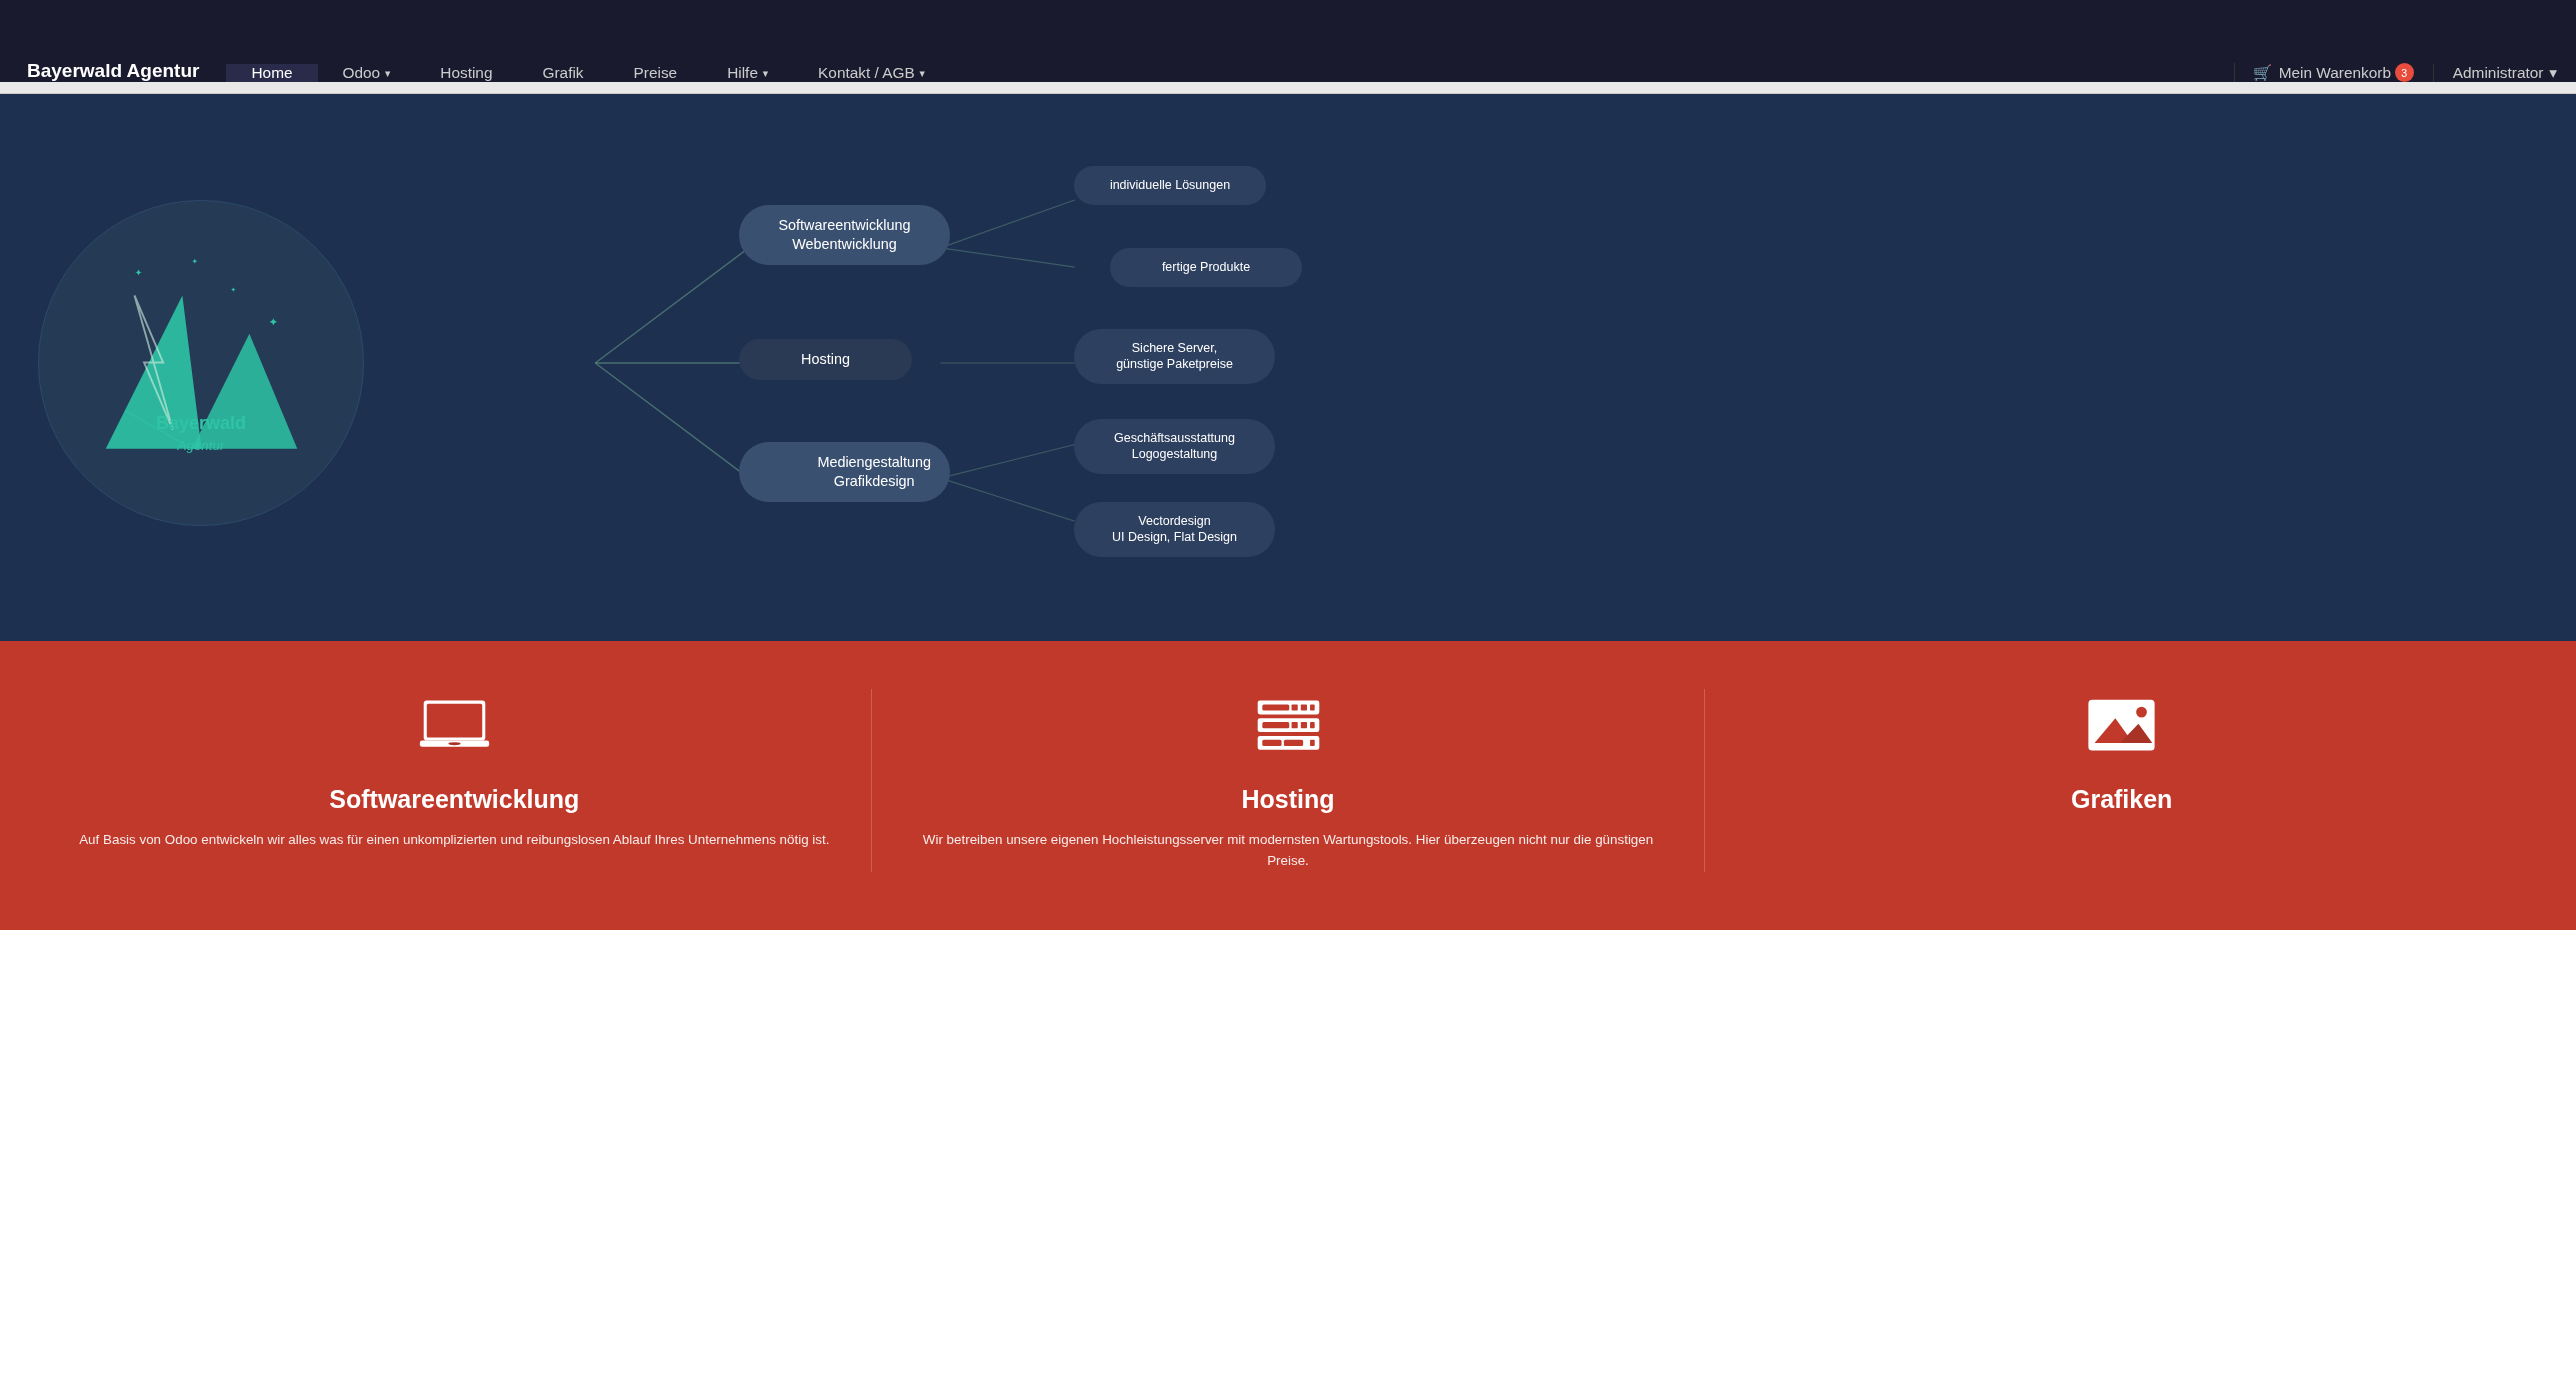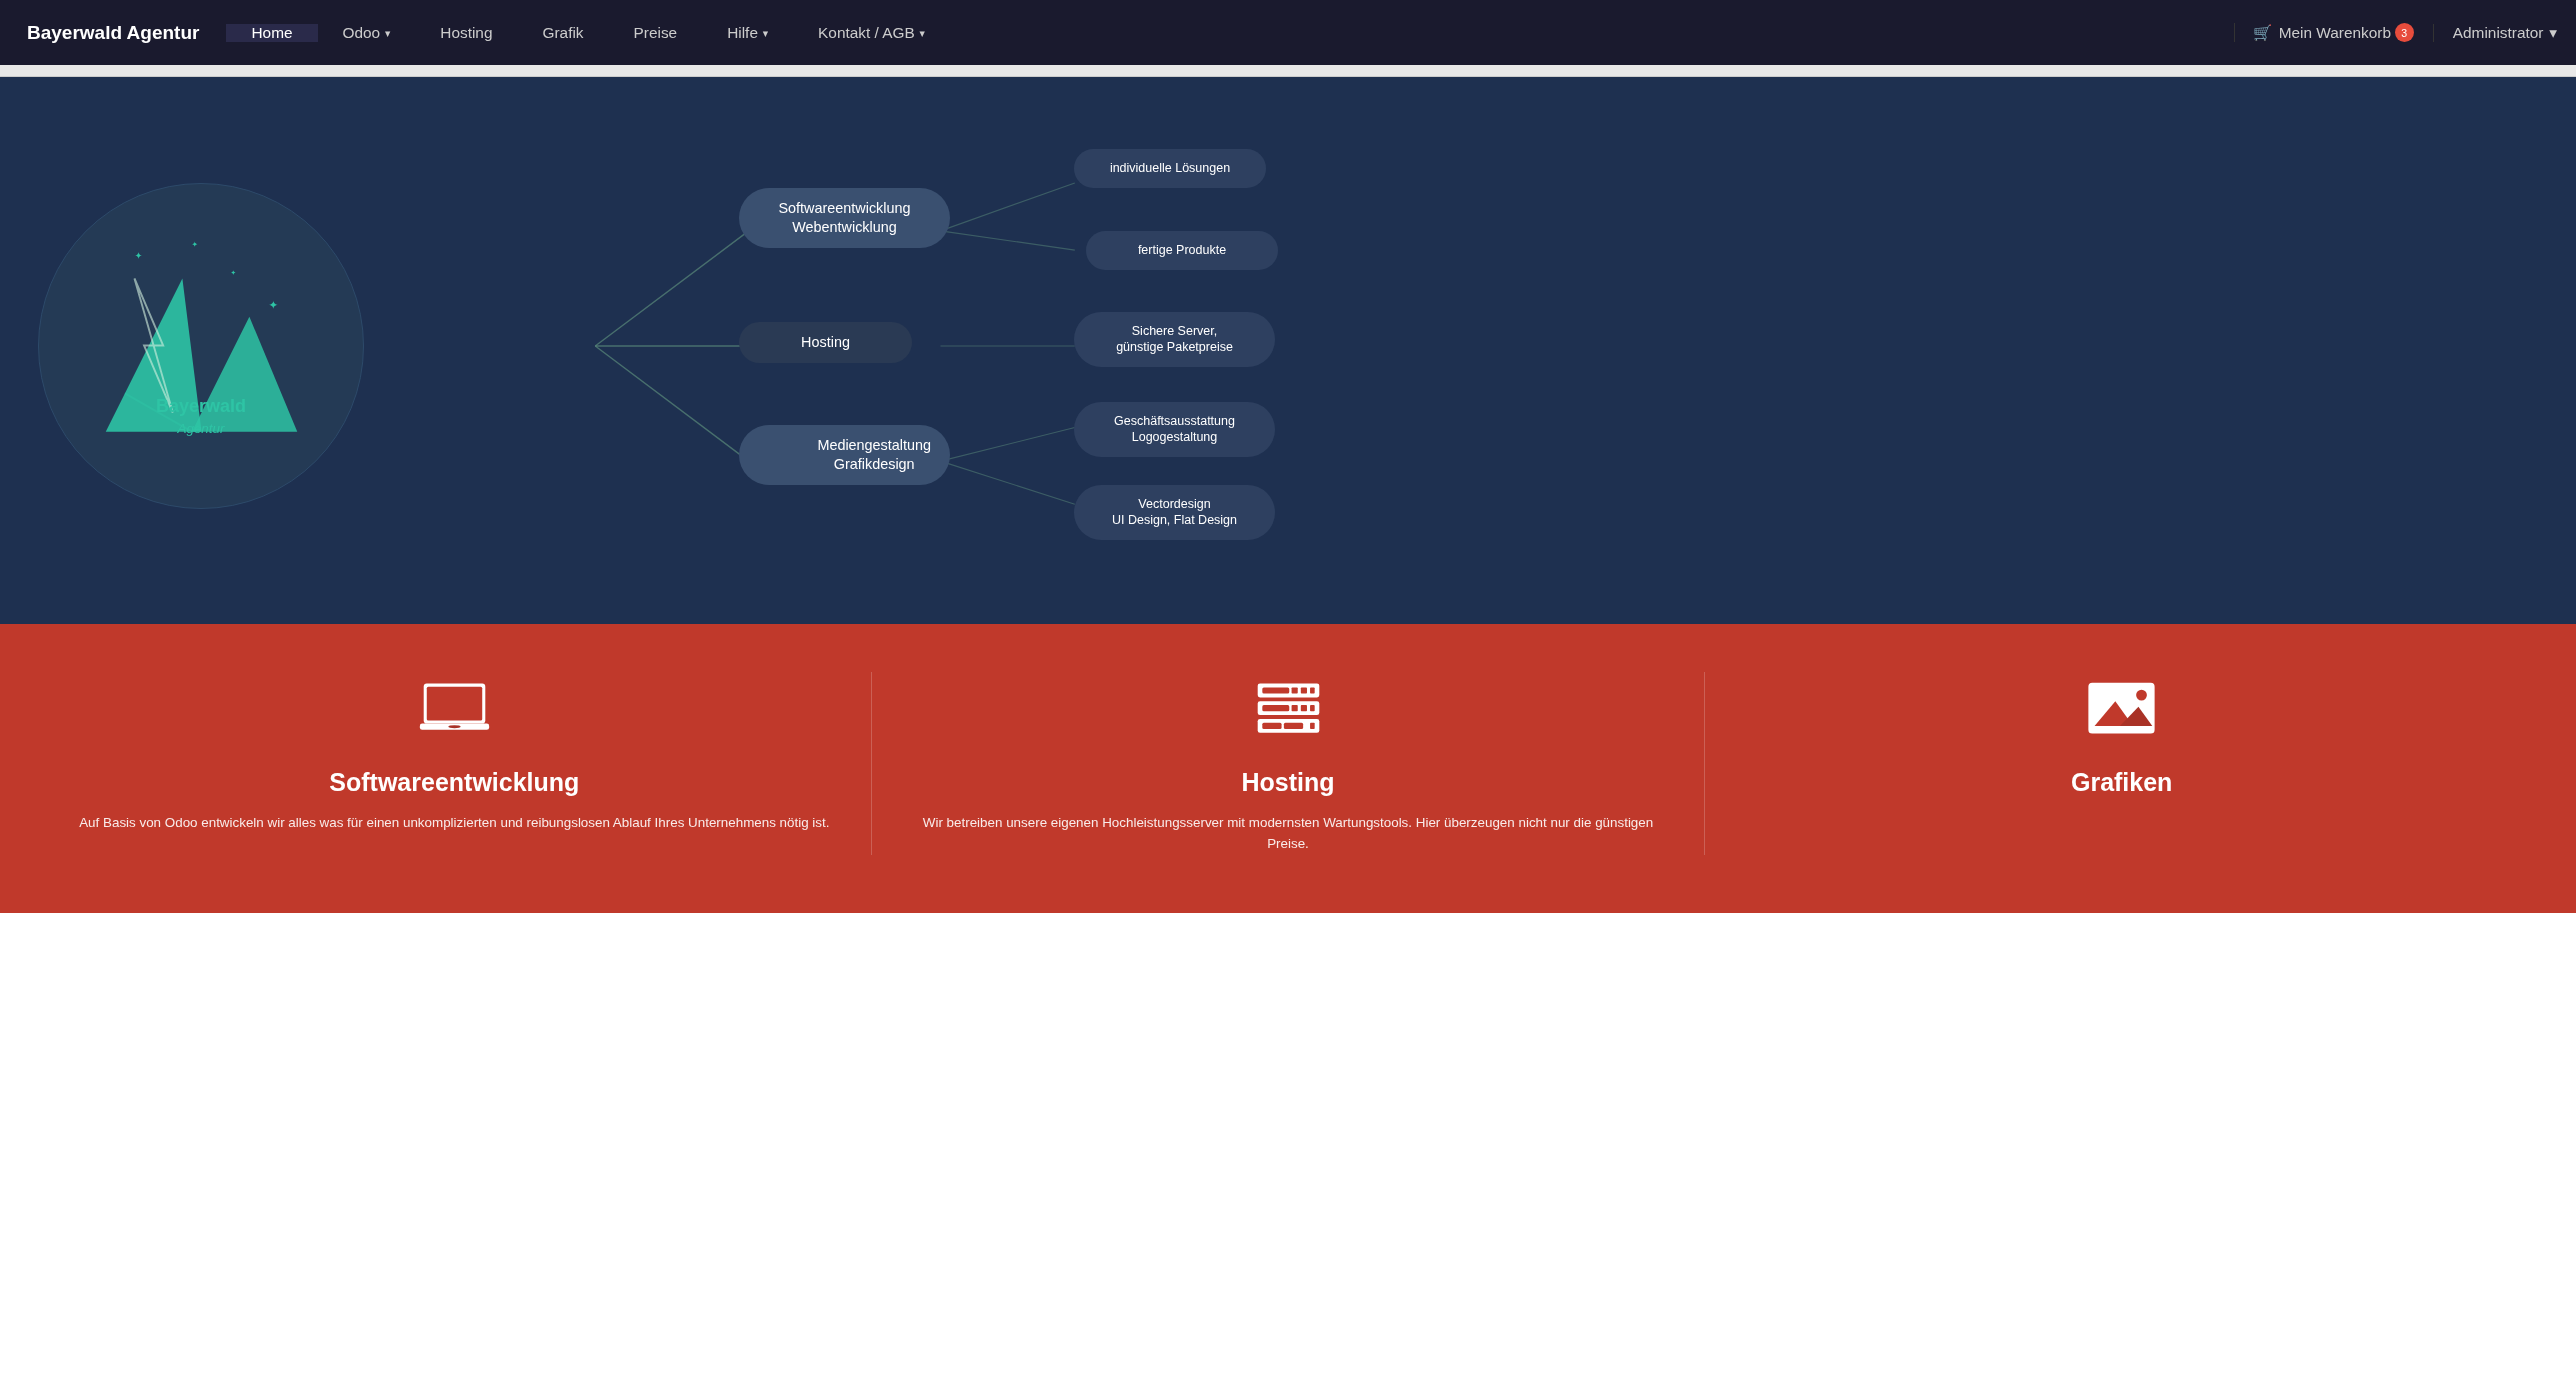--- a/index.html
+++ b/index.html
@@ -2,22 +2,22 @@
 <html><head>
   <meta charset="utf-8">
   <style>
     * { margin: 0; padding: 0; box-sizing: border-box; }
     body { font-family: 'Segoe UI', Arial, sans-serif; background: #fff; min-width: 1151px; }
 
     
     nav {
       background: #1a1a2e;
       display: flex;
-      align-items: center;
-      height: 65px;
+      align-items: flex-end;
+      height: 82px;
       position: relative;
       z-index: 10;
     }
     .nav-brand {
       color: #fff;
       font-size: 19px;
       font-weight: 600;
       display: flex;
       align-items: center;
       padding: 0 27px;
@@ -320,21 +320,21 @@
     </div>
 
     <div class="mm-node mm-node-main" style="top: 290px; left: 317px; min-width:211px;justify-content:flex-end;">
       <span>Mediengestaltung<br>Grafikdesign</span>
     </div>
 
     <div class="mm-node mm-node-sub" style="top: 14.4px; left: 652px; min-width:192px;">
       <span>individuelle Lösungen</span>
     </div>
 
-    <div class="mm-node mm-node-sub" style="top: 96px; left: 664px; min-width:192px;">
+    <div class="mm-node mm-node-sub" style="top: 96px; left: 688px; min-width:192px;">
       <span>fertige Produkte</span>
     </div>
 
     <div class="mm-node mm-node-sub" style="top: 177px; left: 652px; min-width:201px;">
       <span>Sichere Server,<br>günstige Paketpreise</span>
     </div>
 
     <div class="mm-node mm-node-sub" style="top: 267px; left: 652px; min-width:201px;">
       <span>Geschäftsausstattung<br>Logogestaltung</span>
     </div>

